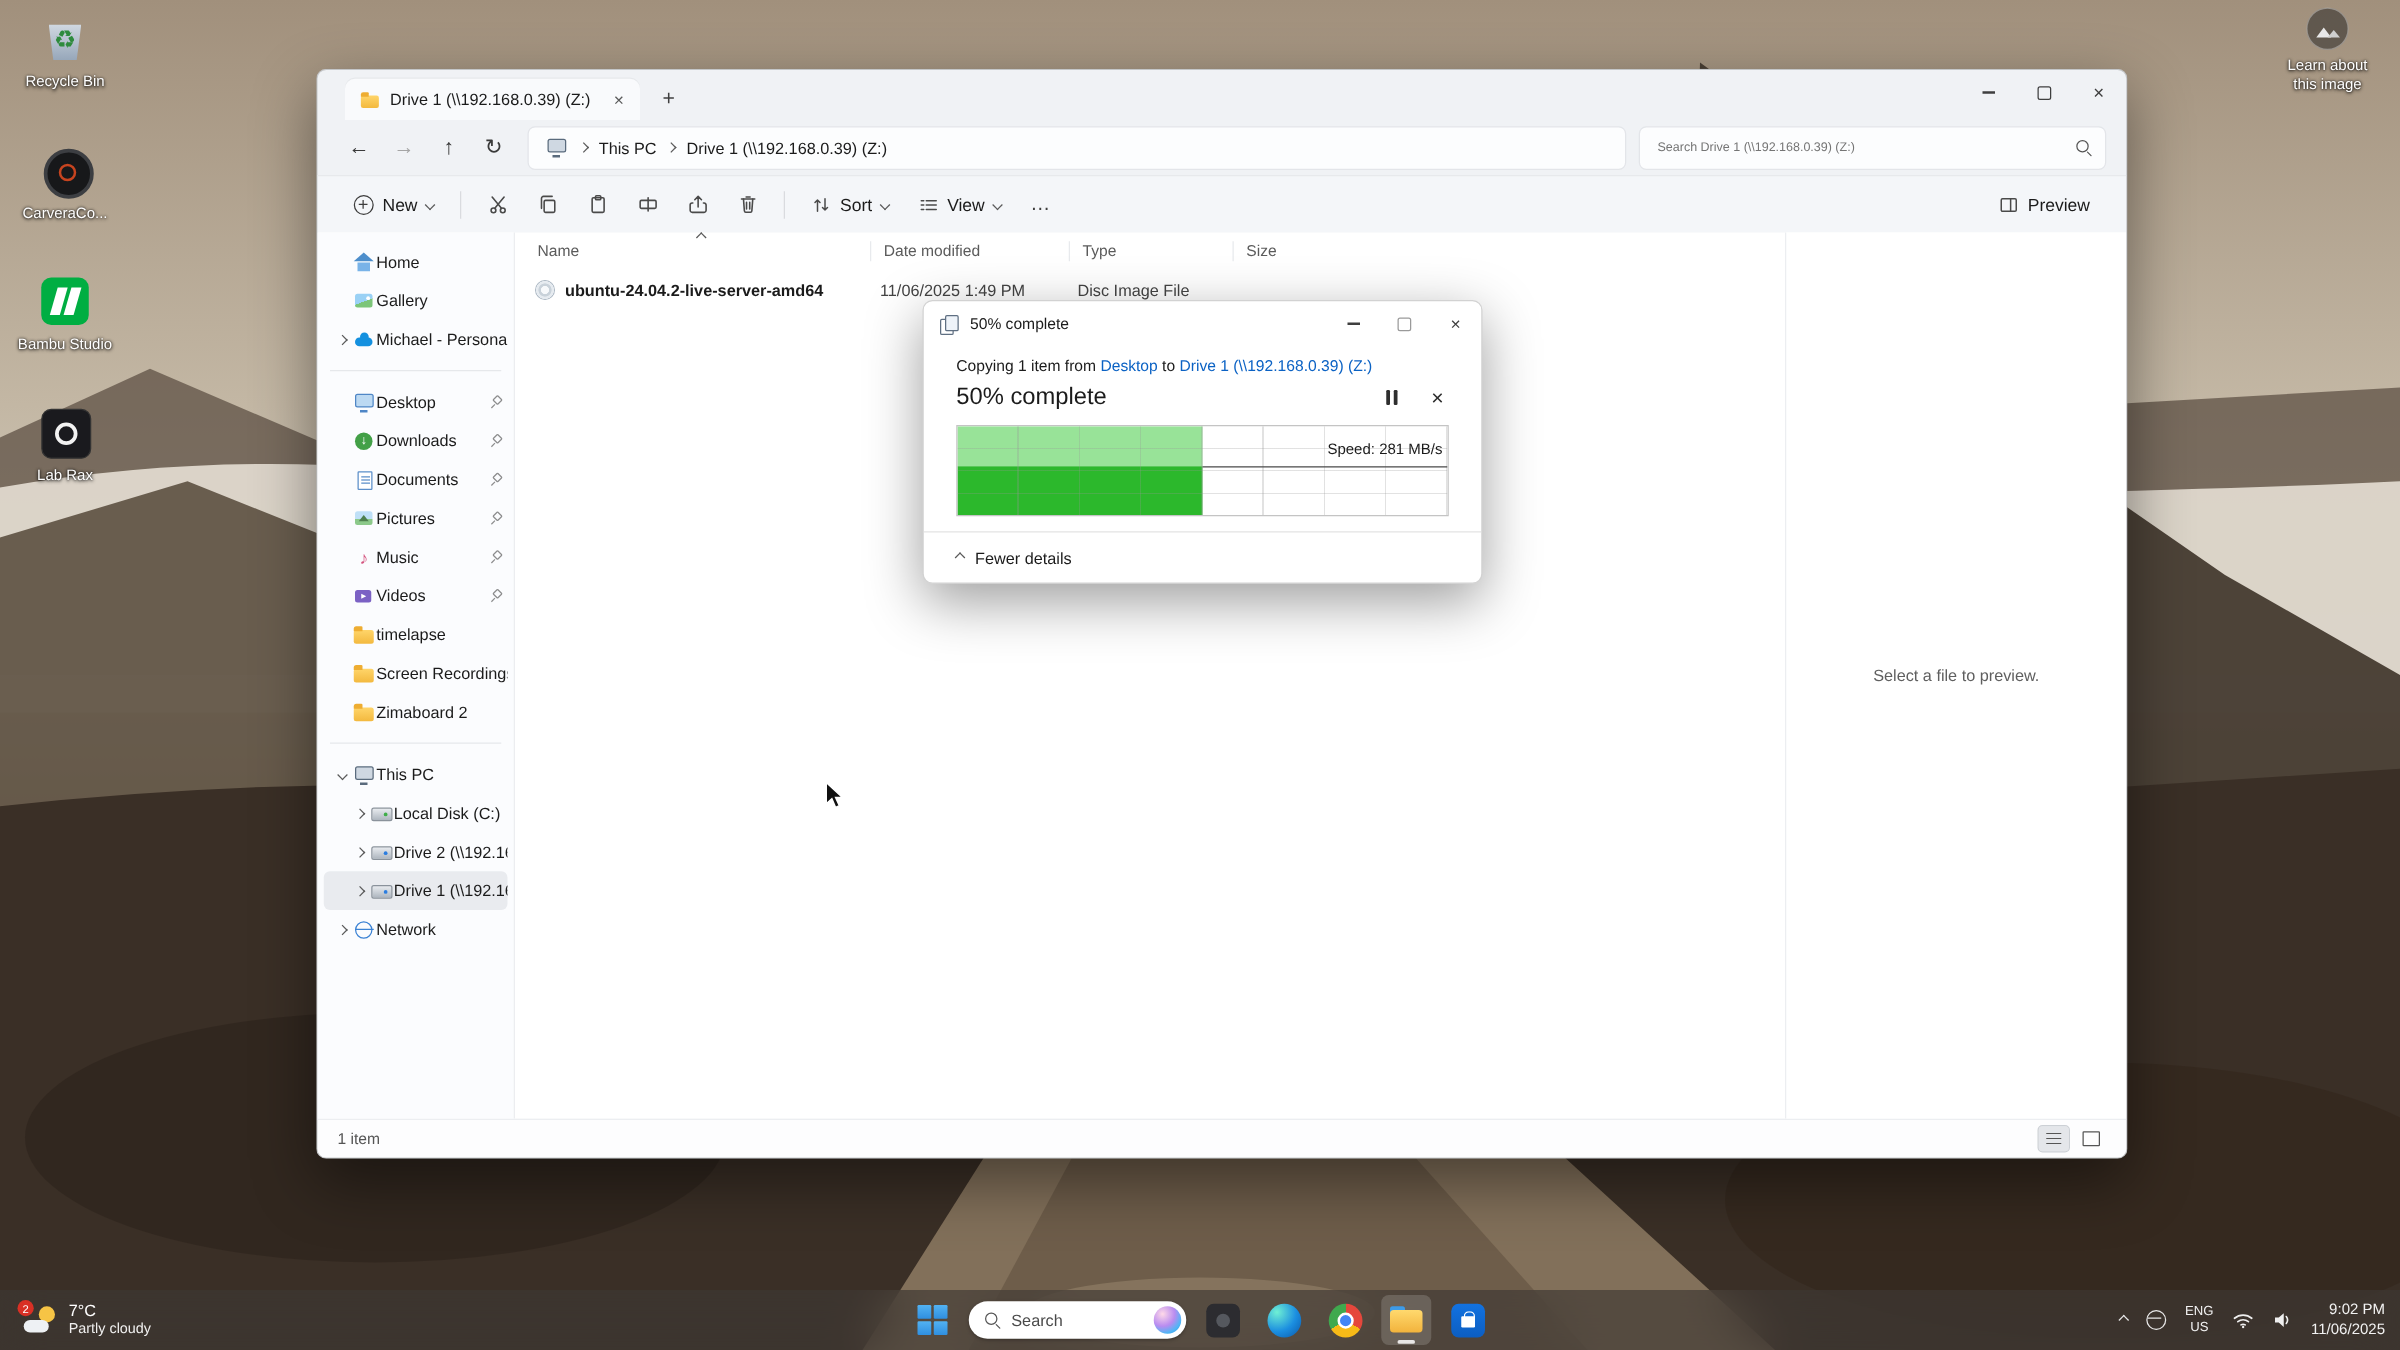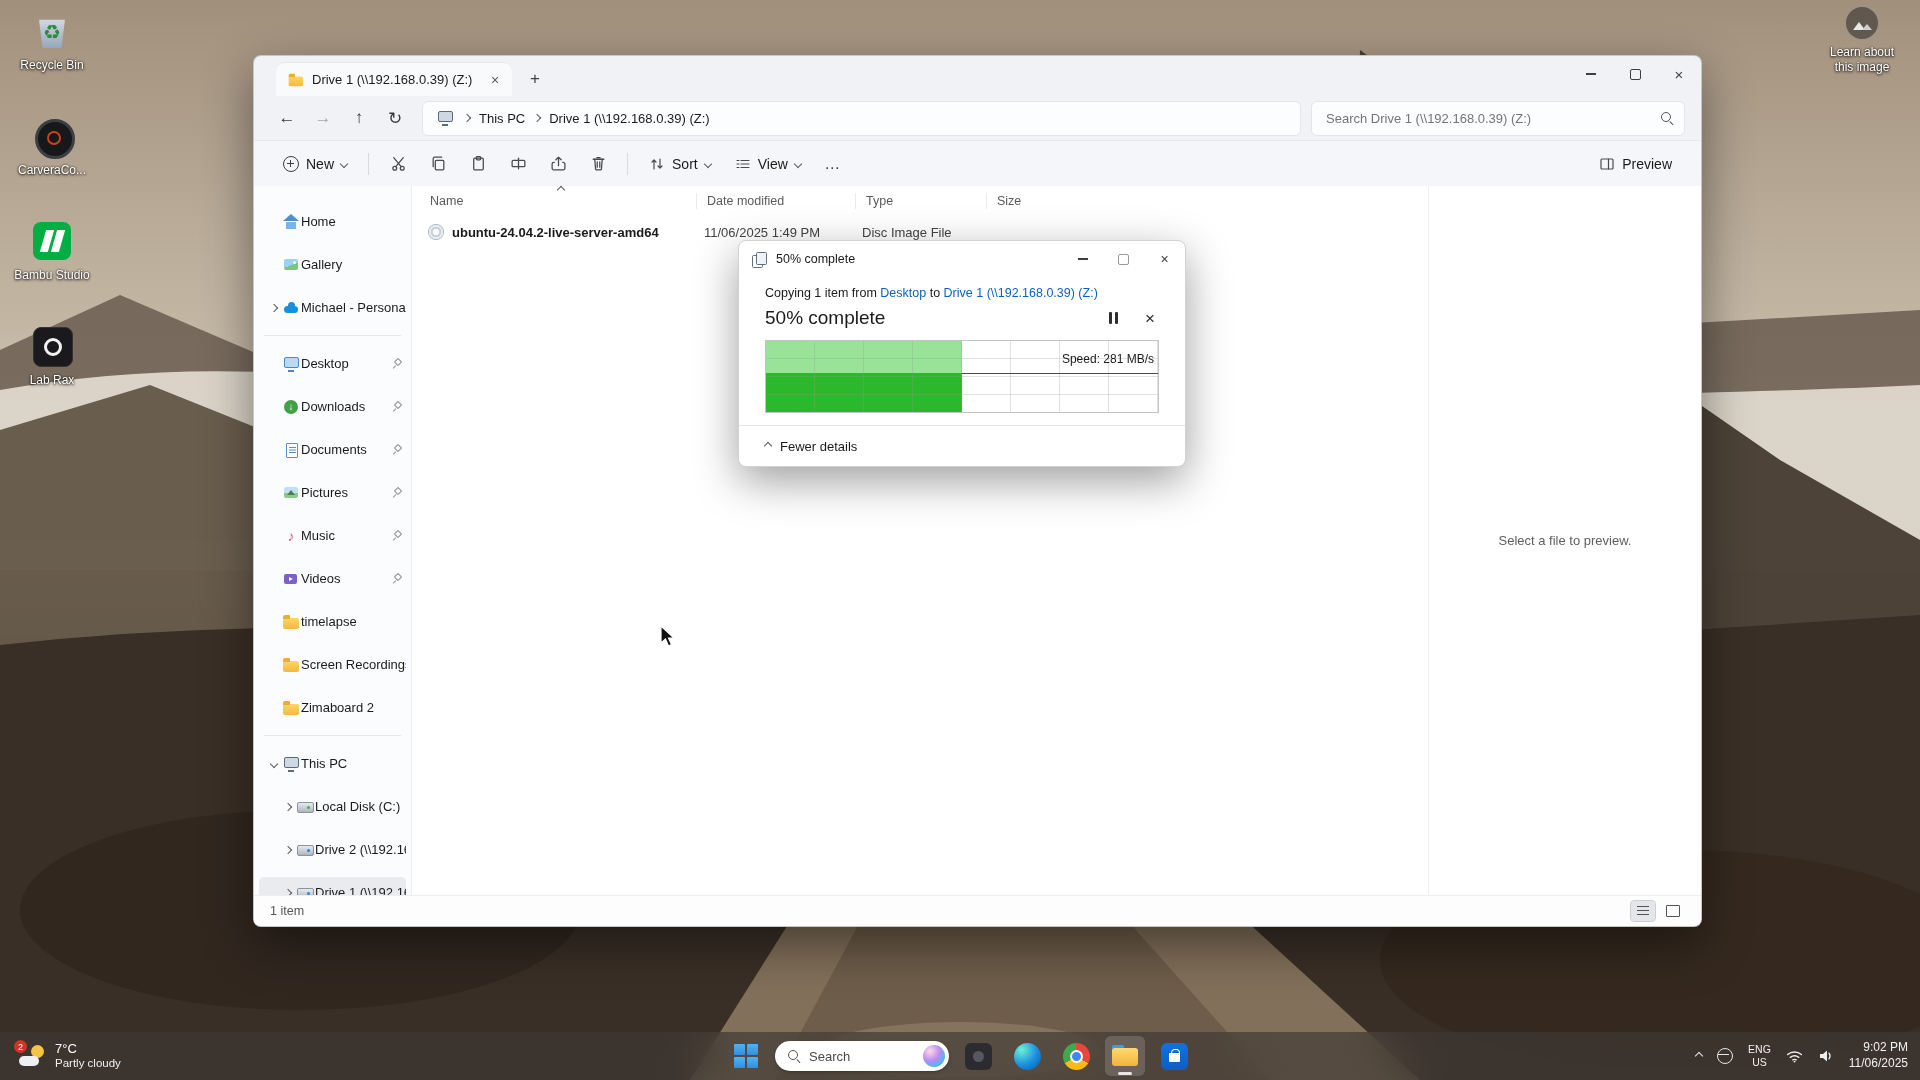--- a/index.html
+++ b/index.html
@@ -51,40 +51,40 @@
   .win-controls>span{width:44px;height:36px;display:flex;align-items:center;justify-content:center;color:#3f3f3f;font-size:15px;}
   
   .nav-row{height:44px;display:flex;align-items:center;padding:0 16px;gap:2px;}
   .navbtn{width:34px;height:34px;border-radius:6px;display:flex;align-items:center;justify-content:center;font-size:17px;color:#3a3a3a;}
   .navbtn.dim{color:#a5a5a5;}
   .addr{flex:1;height:33px;margin:0 8px;background:#fcfdfe;border:1px solid #e3e5e9;border-radius:6px;display:flex;align-items:center;
     padding:0 12px;gap:9px;font-size:13px;color:#1b1b1b;}
   .crumb{white-space:nowrap;}
   .searchbox{width:350px;height:33px;background:#fcfdfe;border:1px solid #e3e5e9;border-radius:6px;display:flex;align-items:center;
     padding:0 10px 0 12px;gap:8px;}
-  .searchbox input{border:0;outline:0;background:transparent;flex:1;font-size:13px;color:#701a75;font-family:inherit;}
+  .searchbox input{border:0;outline:0;background:transparent;flex:1;font-size:10px;color:#701a75;font-family:inherit;}
   .searchbox input::placeholder{color:#757575;}
   .mag{position:relative;width:14px;height:14px;flex:0 0 auto;}
   .mag::before{content:"";position:absolute;left:1px;top:1px;width:8px;height:8px;border:1.4px solid #555;border-radius:50%;}
   .mag::after{content:"";position:absolute;left:10px;top:10px;width:5px;height:1.4px;background:#555;transform:rotate(45deg);transform-origin:0 0;border-radius:1px;}
   
   .toolbar{height:45px;display:flex;align-items:center;padding:0 18px;gap:2px;border-top:1px solid #e7e9ec;background:#f4f6f9;}
   .tb-btn{display:flex;align-items:center;gap:7px;padding:0 11px;height:34px;border-radius:6px;font-size:14px;color:#1b1b1b;}
   .plus-circle{position:relative;width:14px;height:14px;border:1.2px solid #3d3d3d;border-radius:50%;}
   .plus-circle::before{content:"";position:absolute;left:3px;top:6px;width:7px;height:1.2px;background:#3d3d3d;}
   .plus-circle::after{content:"";position:absolute;left:6px;top:3px;width:1.2px;height:7px;background:#3d3d3d;}
   .tb-sep{width:1px;height:22px;background:#d9dbdf;margin:0 8px;}
   .tb-ic{width:38px;height:34px;border-radius:6px;display:flex;align-items:center;justify-content:center;}
   .tb-ic svg,.tb-btn svg{stroke:#4a4a4a;fill:none;stroke-width:1.2;stroke-linecap:round;stroke-linejoin:round;}
   .tb-more{font-size:16px;color:#3d3d3d;letter-spacing:1px;}
   .tb-right{margin-left:auto;}
   
   .main{flex:1;display:flex;min-height:0;background:#fff;}
   .sidebar{width:157px;flex:0 0 auto;background:#fbfcfe;border-right:1px solid #ecedf0;padding-top:8px;overflow:hidden;}
-  .sb-item{height:31px;display:flex;align-items:center;padding-left:8px;margin:12px 5px;border-radius:5px;gap:0;}
+  .sb-item{height:31px;display:flex;align-items:center;padding-left:8px;margin:0 5px;border-radius:5px;gap:0;}
   .sb-item.sel{background:#e9ebef;}
   .sb-item.ind{padding-left:22px;}
   .sb-chev{width:14px;flex:0 0 auto;display:flex;align-items:center;justify-content:center;}
   .sb-label{font-size:13px;color:#1b1b1b;white-space:nowrap;overflow:hidden;flex:1;}
   .sb-div{height:1px;background:#e6e8eb;margin:9px 10px;}
   .pin{position:relative;width:12px;height:12px;flex:0 0 auto;margin-right:4px;opacity:.6;}
   .pin::before{content:"";position:absolute;left:5px;top:1px;width:4px;height:4px;border:1.2px solid #444;border-radius:1px;transform:rotate(45deg);}
   .pin::after{content:"";position:absolute;left:4px;top:7px;width:1.2px;height:4px;background:#444;transform:rotate(45deg);}
   
   .icon18{position:relative;display:inline-block;width:20px;height:18px;flex:0 0 auto;}

